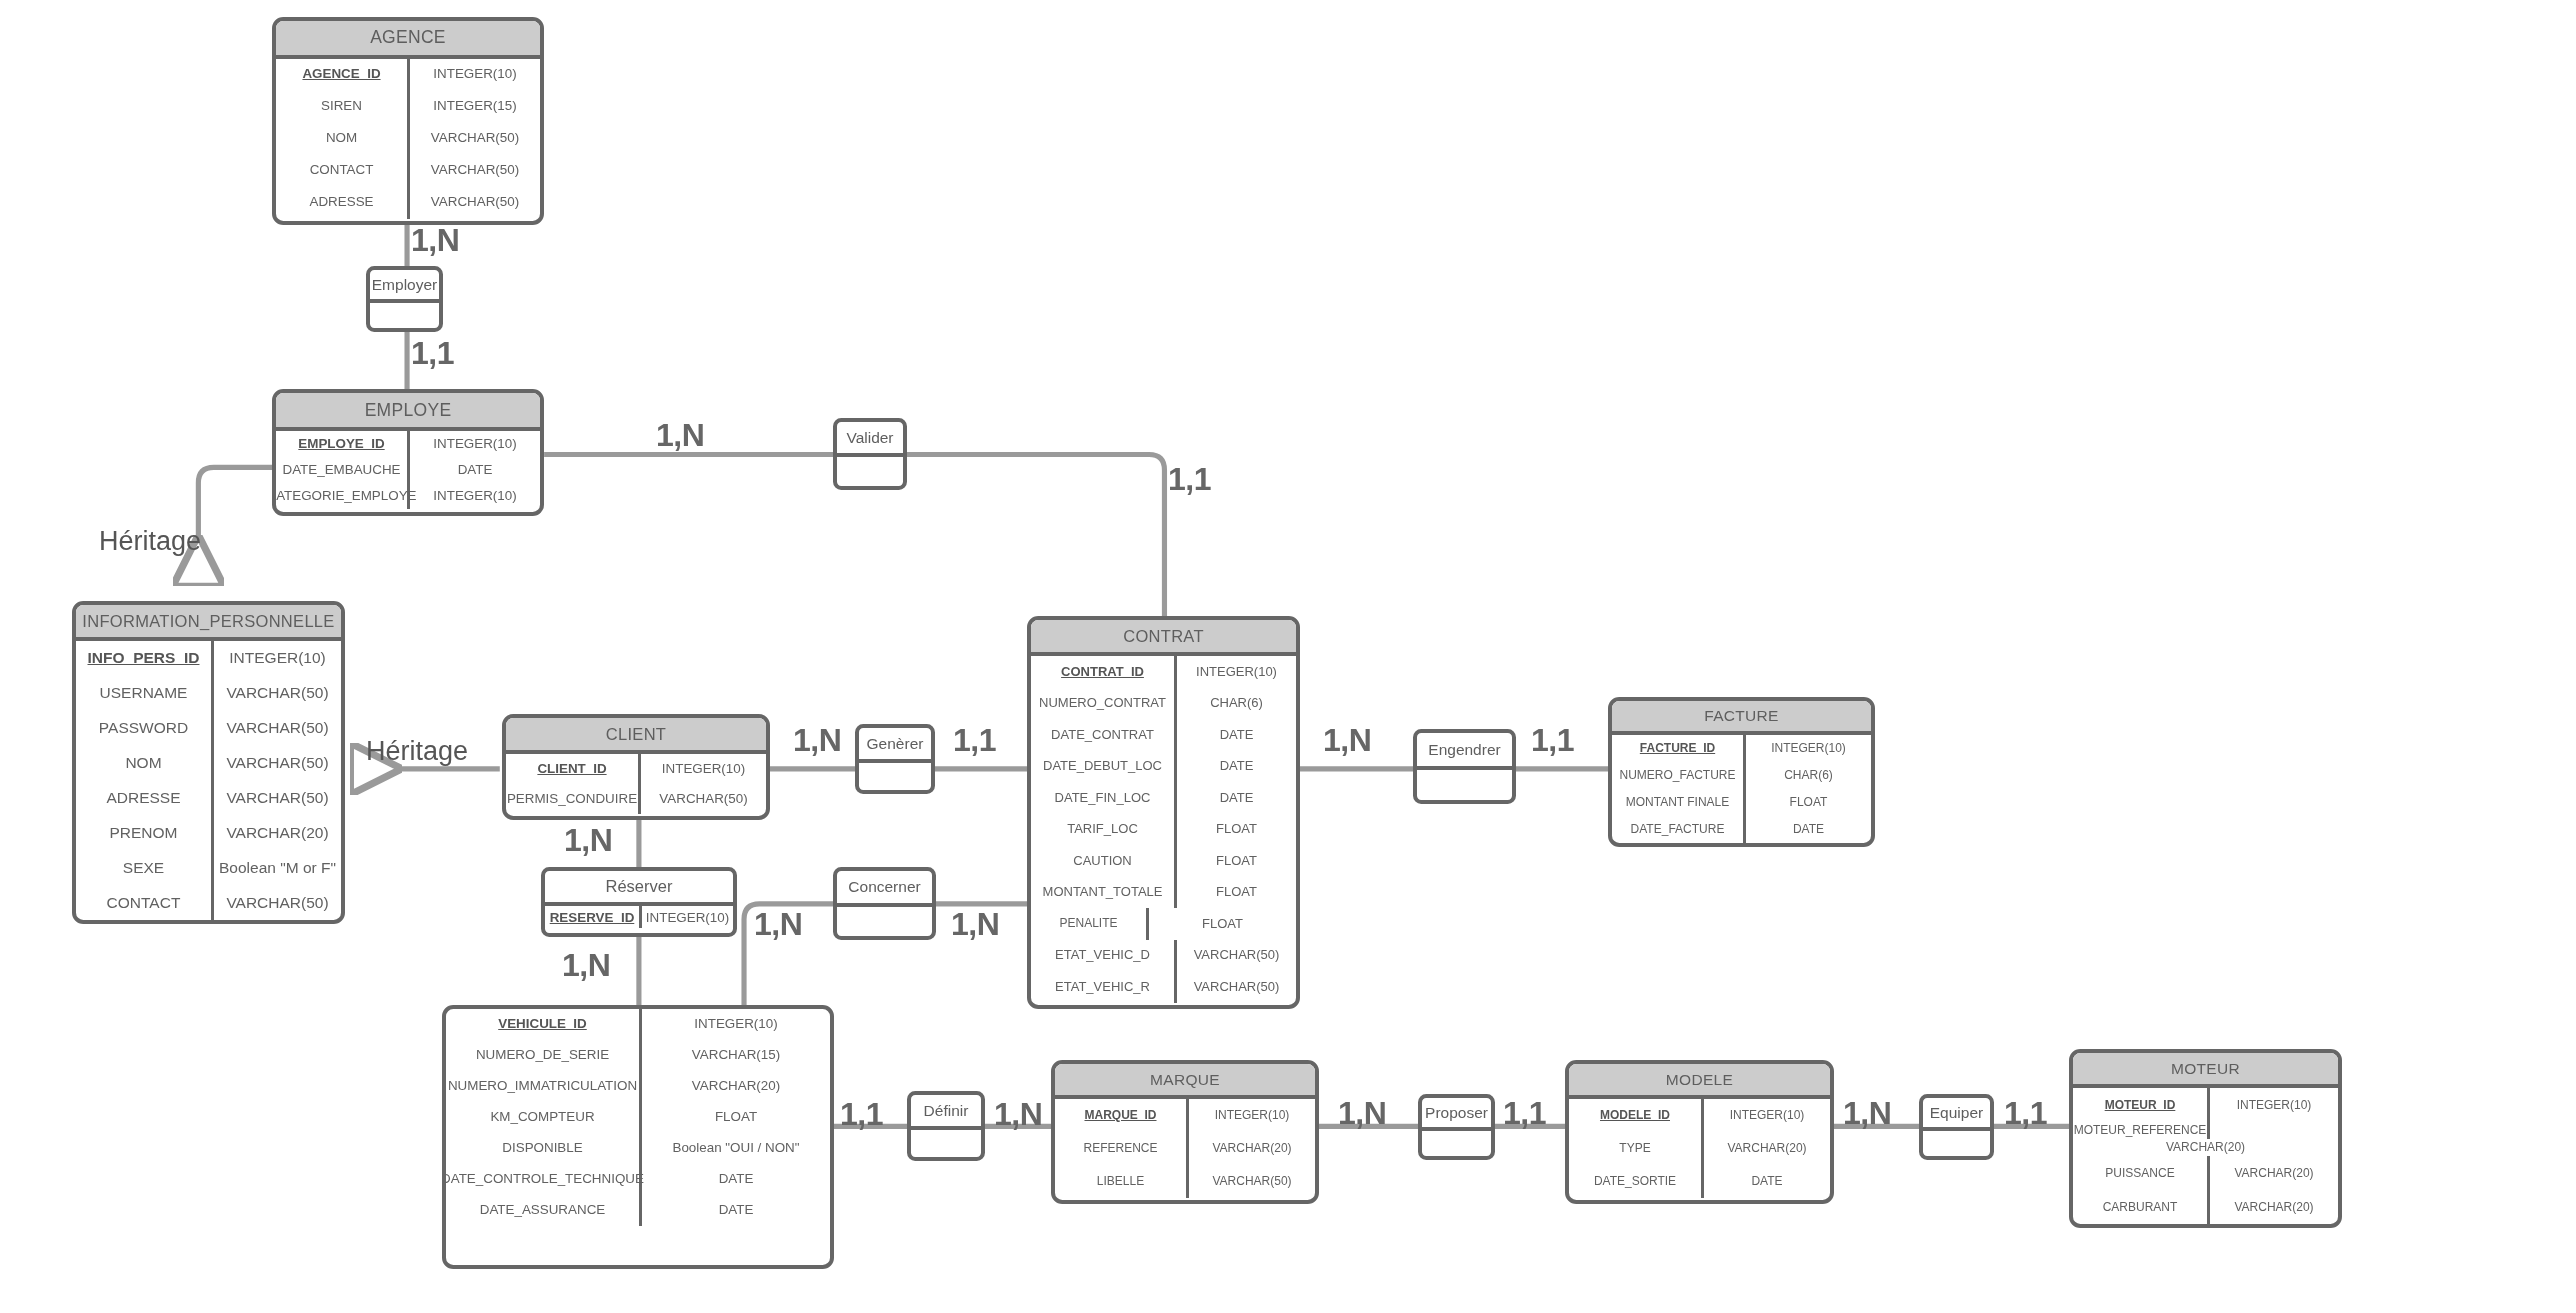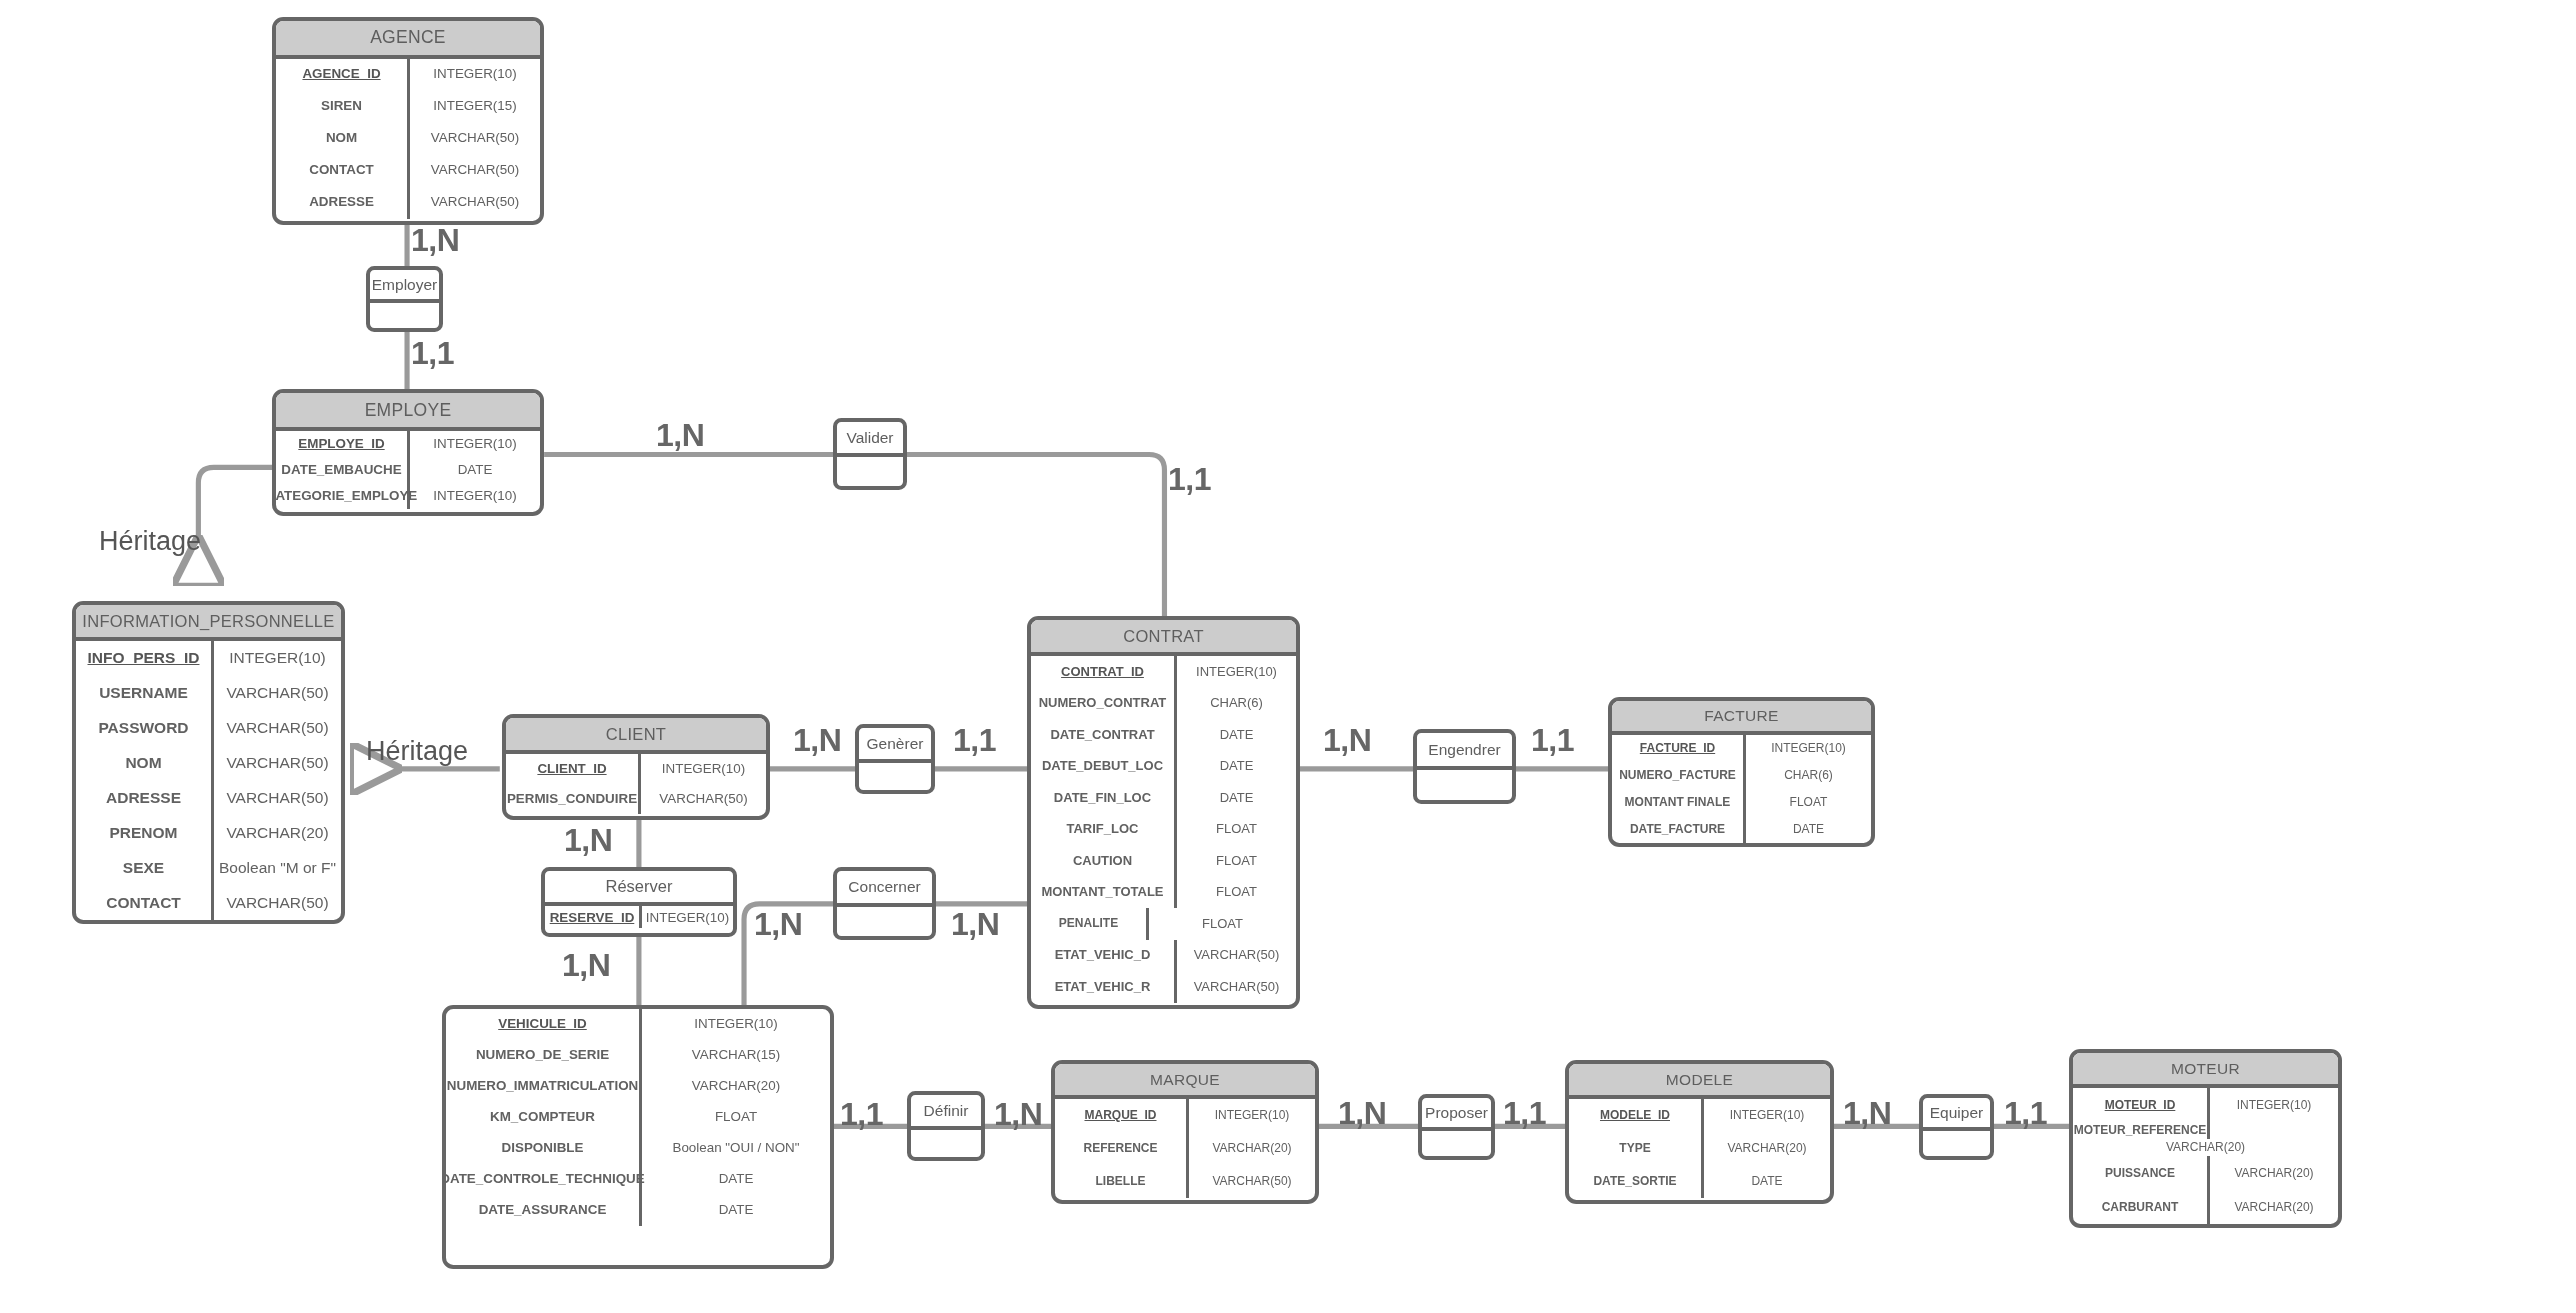--- a/index.html
+++ b/index.html
@@ -34,21 +34,21 @@
   .entity .ent-rows{display:block;}
   .entity .ent-row{display:flex;align-items:stretch;}
   .entity .cell{
     display:flex;align-items:center;justify-content:center;
     color:#616161;
     text-align:center;
     line-height:1.05;
     padding:0 2.1px;
     box-sizing:border-box;
   }
-  .entity .cell.left{border-right:3.1px solid #666666;font-weight:bold;}
+  .entity .cell.left{border-right:3.1px solid #666666;}
   .entity .cell.pk{font-weight:bold;text-decoration:underline;color:#555;}
 
   
   .rel{
     position:absolute;
     box-sizing:border-box;
     border:4.1px solid #666666;
     border-radius:8.2px;
     background:#ffffff;
     overflow:hidden;

